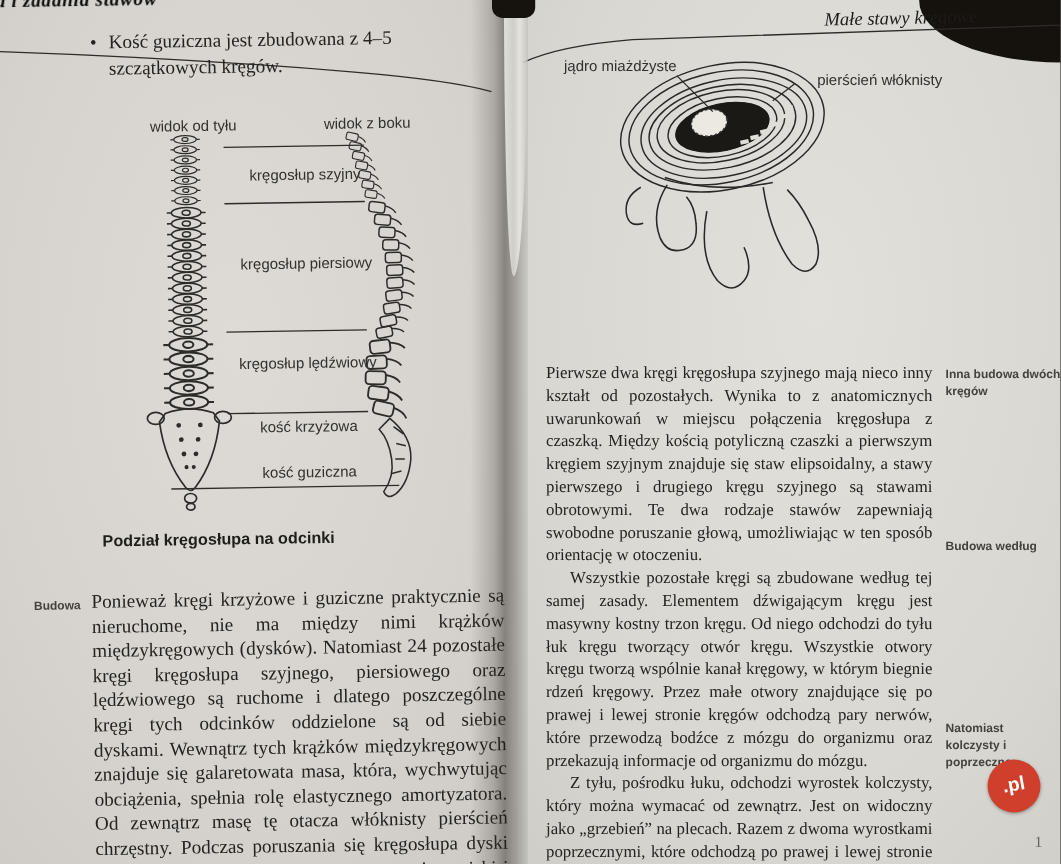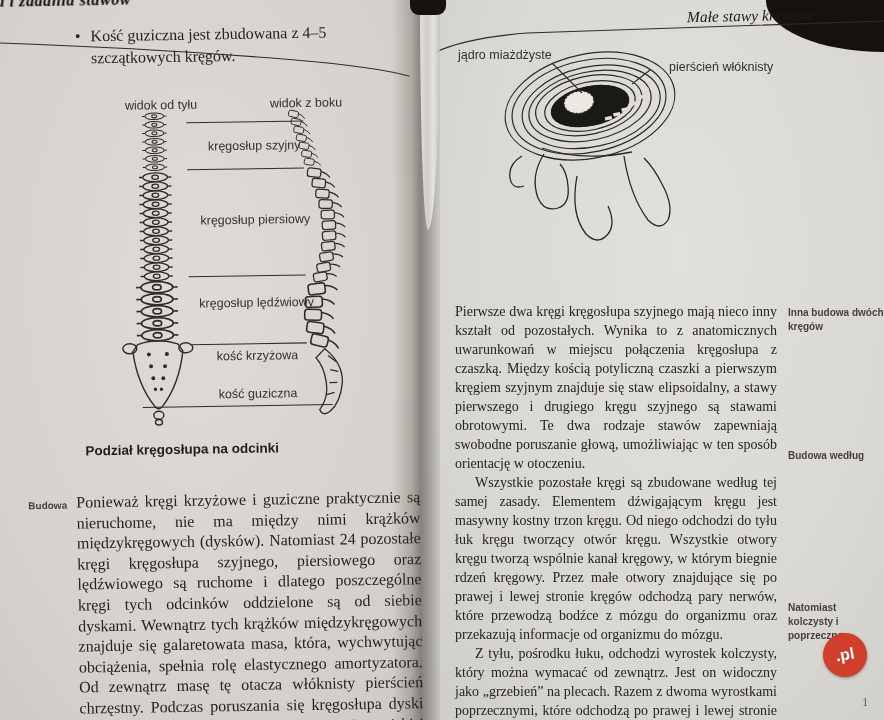--- a/index.html
+++ b/index.html
@@ -37,21 +37,21 @@
     background:linear-gradient(90deg,#f0eee9 0%,#d9d7d2 40%,#eeece7 65%,#c6c4bf 100%);
     border-radius:0 0 60% 40%/0 0 100% 100%;opacity:.85;}
   .gutter-notch{position:absolute;left:410px;top:0;width:36px;height:15px;background:#16130f;
     border-radius:0 0 9px 9px;}
 
   
   .corner-dark{position:absolute;right:0;top:0;width:118px;height:52px;background:#15120e;
     border-bottom-left-radius:120px 52px;}
   .running-head-right{position:absolute;top:7px;right:70px;font-style:italic;font-size:15.5px;
     color:#1d1b18;transform:rotate(-1.2deg);}
-  .disc-diagram{position:absolute;left:20px;top:36px;width:364px;height:238px;}
+  .disc-diagram{position:absolute;left:32px;top:36px;width:364px;height:238px;}
   .disc-diagram svg{position:absolute;left:0;top:0;}
   .caption-right{position:absolute;left:4px;top:270px;}
   .text-col{position:absolute;left:23px;top:302px;width:322px;}
   .text-col p{margin:0;font-size:14px;line-height:19px;text-align:justify;hyphens:auto;}
   .text-col p.ind{text-indent:20px;}
   .margin-col .margin-note{position:absolute;left:356px;width:96px;}
   .mn-1{top:306px;} .mn-2{top:449px;} .mn-3{top:601px;}
   .page-num{position:absolute;left:430px;top:694px;font-size:13px;color:#4a4843;opacity:.8;}
 
   

